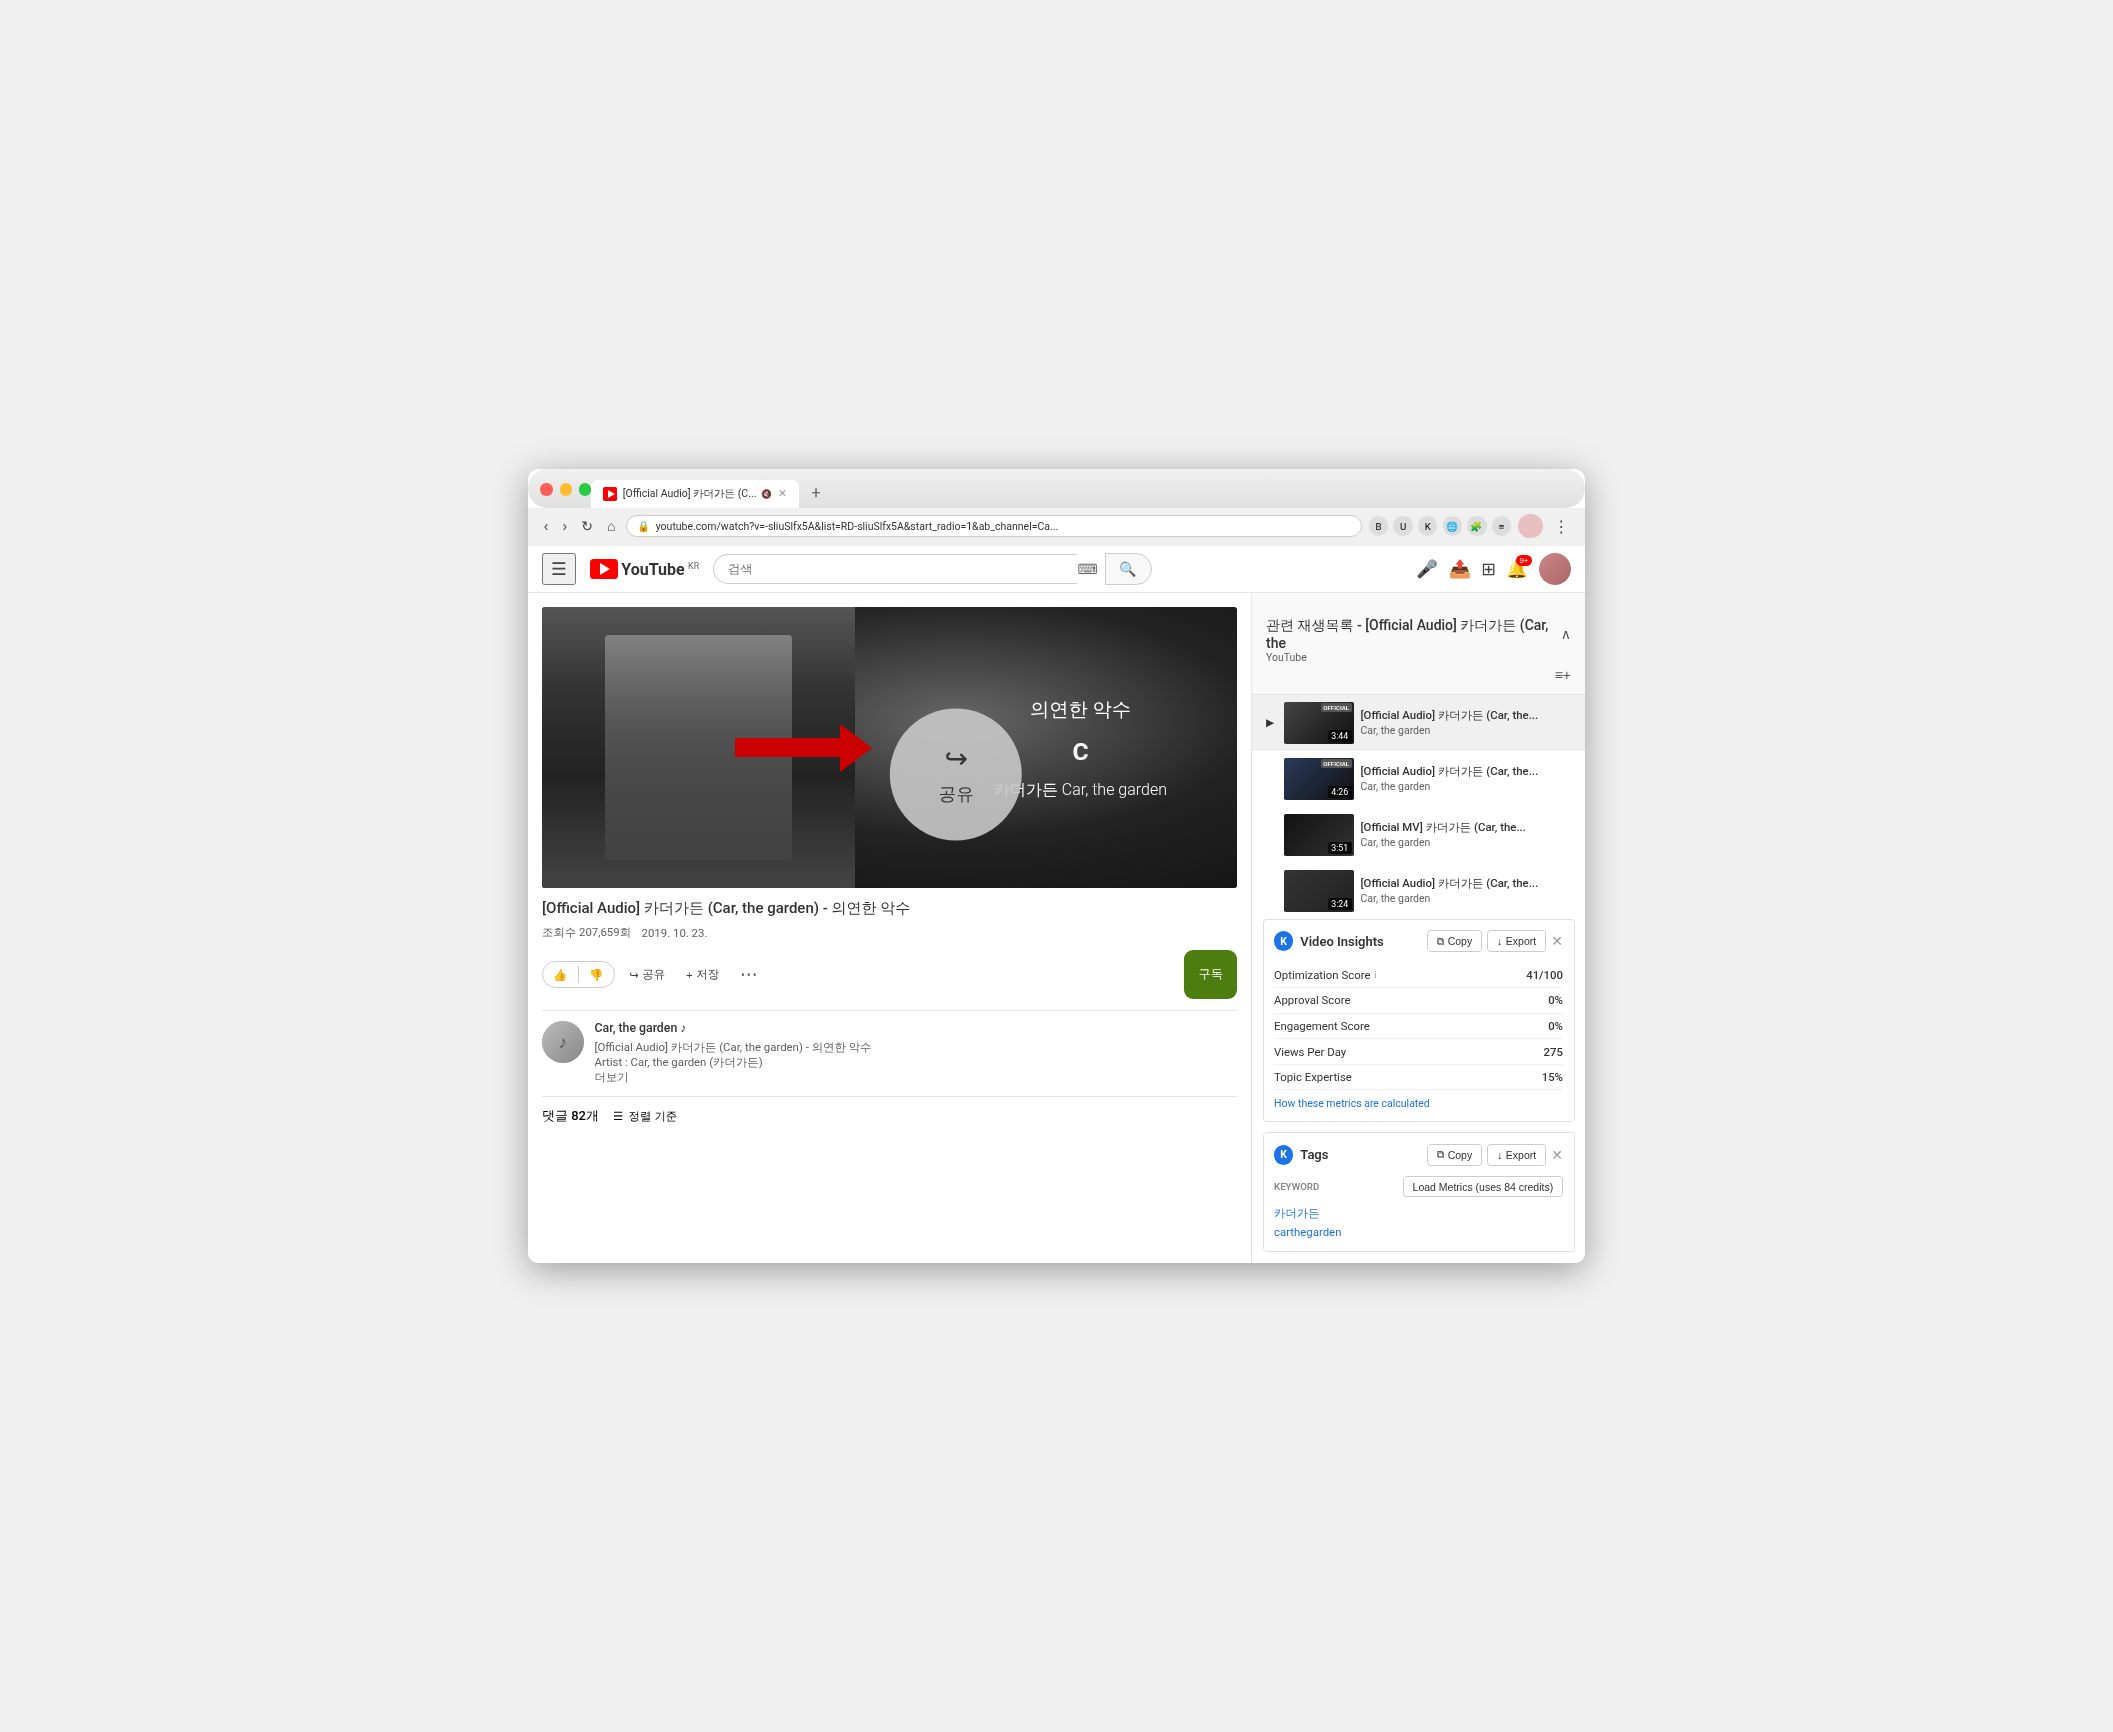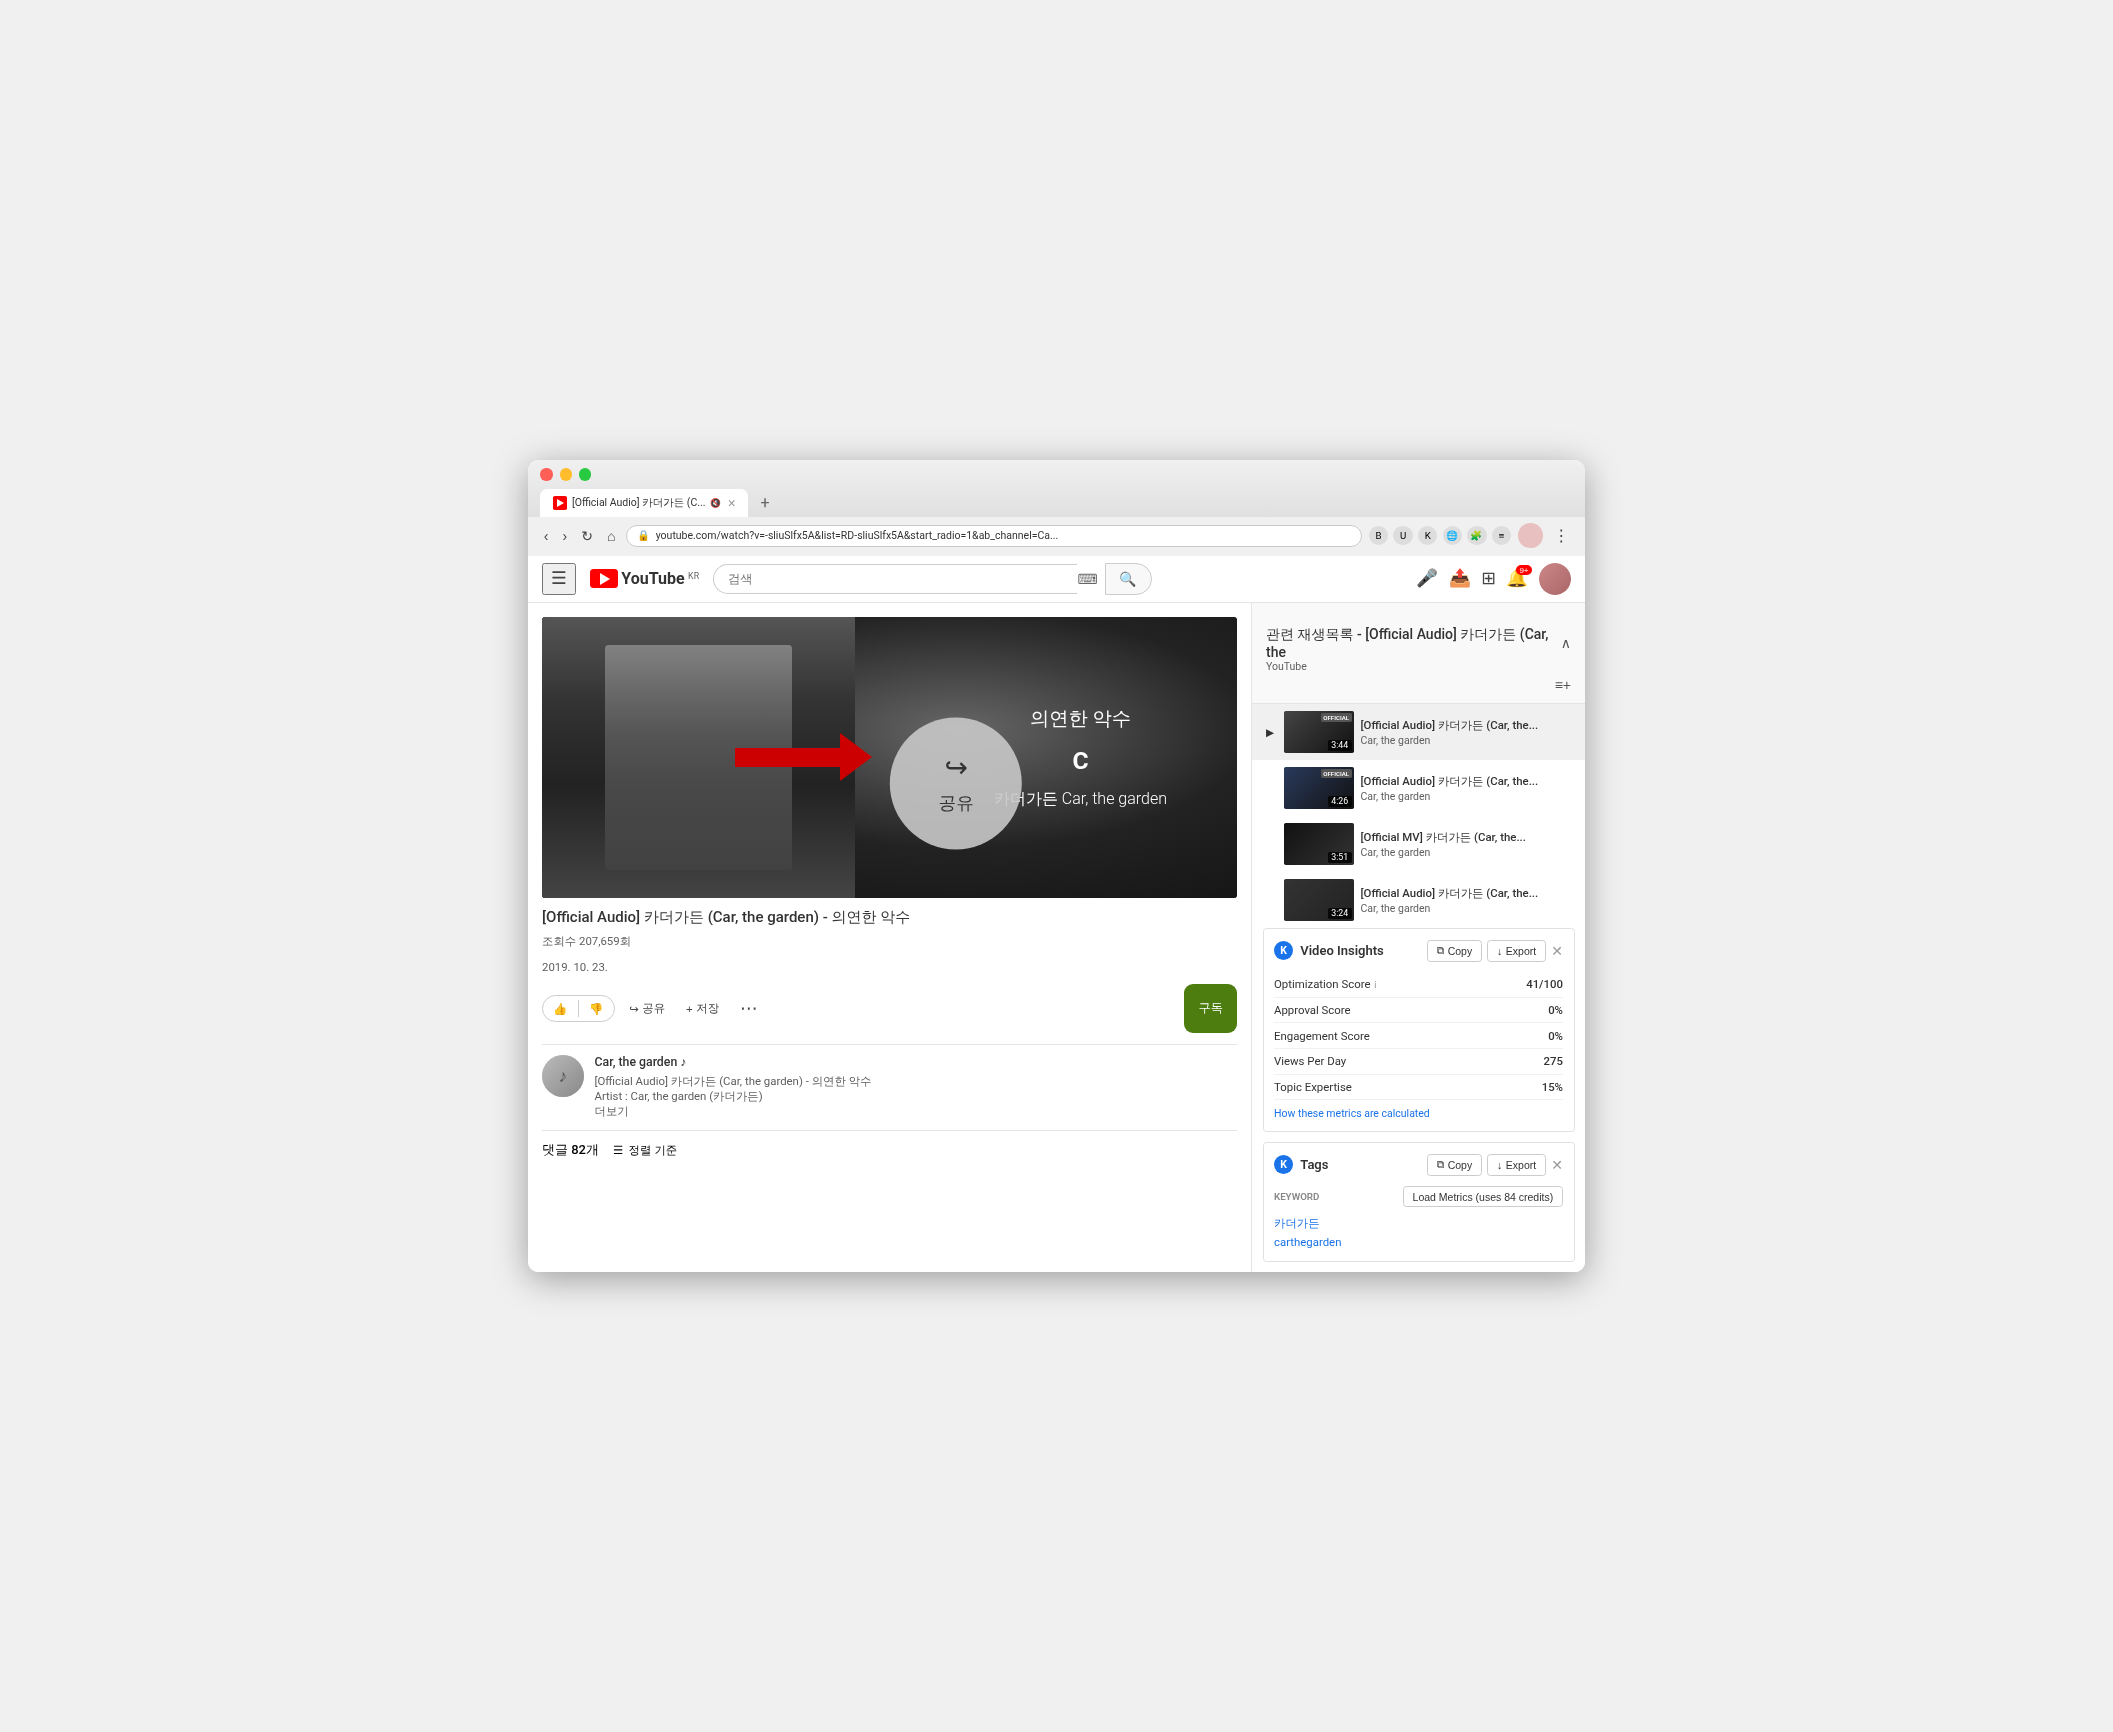--- a/index.html
+++ b/index.html
@@ -11,21 +11,22 @@
       border-radius: 10.5px;
       box-shadow: 0 7px 35px rgba(0,0,0,0.35);
       overflow: hidden;
     }
 
     
     .title-bar {
       background: linear-gradient(to bottom, #f0f0f0, #e0e0e0);
       padding: 8.8px 12.3px 0 12.3px;
       display: flex;
-      flex-direction: column;
+      flex-direction: row;
+      border-radius: 26px;
     }
     .window-controls {
       display: flex;
       align-items: center;
       gap: 7px;
       margin-bottom: 7px;
     }
     .dot { width: 12.3px; height: 12.3px; border-radius: 50%; }
     .dot-red { background: #ff5f57; }
     .dot-yellow { background: #ffbd2e; }
@@ -186,21 +187,21 @@
       position: absolute;
       left: 35%;
       top: 50%;
       transform: translateY(-50%);
       z-index: 20;
     }
 
     
     .video-info { padding: 10.5px 0; }
     .video-title { font-size: 15px; font-weight: 500; color: #333; margin-bottom: 7px; white-space: nowrap; overflow: hidden; text-overflow: ellipsis; }
-    .video-meta { display: flex; align-items: flex-start; gap: 10.5px; font-size: 11.4px; color: #606060; margin-bottom: 10.5px; flex-direction: column; }
+    .video-meta { display: flex; align-items: flex-end; gap: 10.5px; font-size: 11.4px; color: #606060; margin-bottom: 10.5px; }
     .video-actions { display: flex; align-items: center; gap: 7px; }
     .action-btn { display: flex; align-items: center; gap: 3.5px; background: none; border: none; cursor: pointer; font-size: 11.4px; color: #444; padding: 5.3px 7px; border-radius: 3.5px; }
     .save-btn { display: flex; align-items: center; gap: 3.5px; background: none; border: none; cursor: pointer; font-size: 11.4px; color: #444; padding: 5.3px 7px; }
     .more-btn { background: none; border: none; cursor: pointer; font-size: 17.6px; color: #444; padding: 3.5px 7px; }
     .like-section { display: flex; align-items: center; border: 0.9px solid #ccc; border-radius: 17.6px; overflow: hidden; }
     .like-btn, .dislike-btn { display: flex; align-items: center; gap: 3.5px; background: none; border: none; cursor: pointer; padding: 5.3px 10.5px; font-size: 11.4px; }
     .like-divider { width: 0.9px; height: 17.6px; background: #ccc; }
     .subscribe-btn { background: #4d7c0f; color: white; border: none; border-radius: 9px; padding: 16px 14px; font-size: 12.3px; font-weight: 500; cursor: pointer; margin-left: auto; }
 
     

